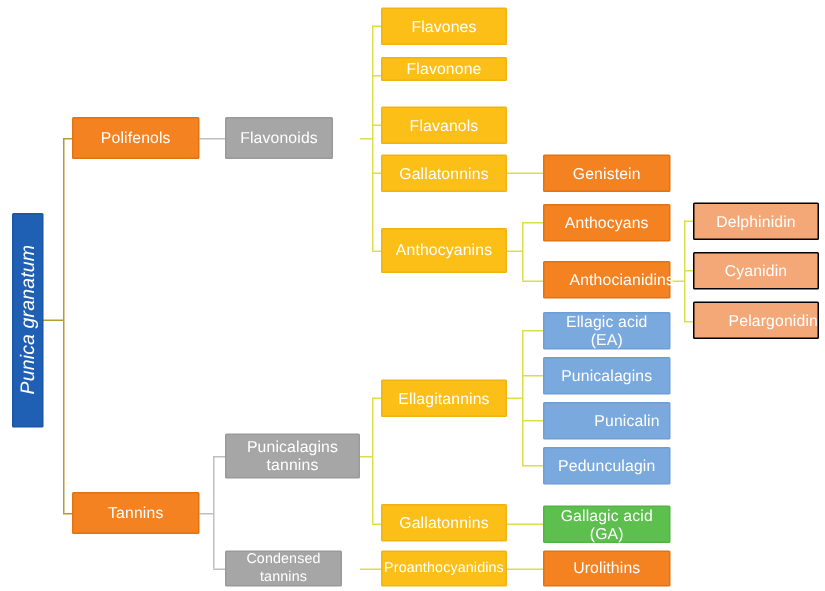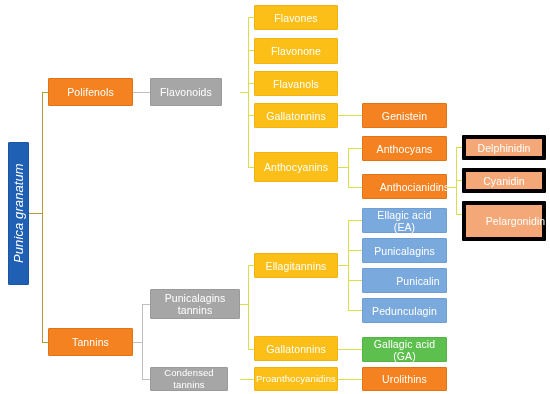--- a/index.html
+++ b/index.html
@@ -30,21 +30,21 @@
     letter-spacing: 0.1px;
     border-radius: 1px;
     padding: 2px 3px;
     z-index: 5;
   }
   .n-orange    { background: #f58220; border: 1px solid #e07414; }
   .n-gray      { background: #a6a6a6; border: 1px solid #9a9a9a; }
   .n-yellow    { background: #fcbf17; border: 1px solid #f0b412; }
   .n-blue      { background: #7aa9de; border: 1px solid #6f9ed4; }
   .n-green     { background: #5dbf4e; border: 1px solid #53b345; }
-  .n-peach     { background: #f5a877; border: 4px solid #000000; }
+  .n-peach     { background: #f5a877; border: 1px solid #000000; }
   .n-darkblue  {
     background: #1f5fb4;
     border: 1px solid #1b56a4;
     font-style: italic;
     font-size: 13px;
     writing-mode: vertical-rl;
     transform: rotate(180deg);
   }
 
   .conn {
@@ -117,36 +117,36 @@
   <div class="node n-darkblue" style="left:8px; top:142px; width:21px; height:143px;">Punica granatum</div>
 
   <div class="node n-orange" style="left:48px; top:78px; width:85px; height:28px;">Polifenols</div>
   <div class="node n-orange" style="left:48px; top:328px; width:85px; height:28px;">Tannins</div>
 
   <div class="node n-gray" style="left:150px; top:78px; width:72px; height:28px;">Flavonoids</div>
   <div class="node n-gray" style="left:150px; top:289px; width:90px; height:30px;">Punicalagins tannins</div>
   <div class="node n-gray" style="left:150px; top:367px; width:78px; height:24px; font-size:9.5px;">Condensed tannins</div>
 
   <div class="node n-yellow" style="left:254px; top:5px; width:84px; height:25px;">Flavones</div>
-  <div class="node n-yellow" style="left:254px; top:38px; width:84px; height:26px;">Flavonone</div>
+  <div class="node n-yellow" style="left:254px; top:38px; width:84px; height:16px;">Flavonone</div>
   <div class="node n-yellow" style="left:254px; top:71px; width:84px; height:25px;">Flavanols</div>
   <div class="node n-yellow" style="left:254px; top:103px; width:84px; height:25px;">Gallatonnins</div>
   <div class="node n-yellow" style="left:254px; top:152px; width:84px; height:30px;">Anthocyanins</div>
 
   <div class="node n-yellow" style="left:254px; top:253px; width:84px; height:25px;">Ellagitannins</div>
   <div class="node n-yellow" style="left:254px; top:336px; width:84px; height:25px;">Gallatonnins</div>
   <div class="node n-yellow" style="left:254px; top:367px; width:84px; height:24px; font-size:9.5px;">Proanthocyanidins</div>
 
   <div class="node n-orange" style="left:362px; top:103px; width:85px; height:25px;">Genistein</div>
   <div class="node n-orange" style="left:362px; top:136px; width:85px; height:25px;">Anthocyans</div>
   <div class="node n-orange" style="left:362px; top:174px; width:85px; height:25px;padding-left:23px;">Anthocianidins</div>
   <div class="node n-blue" style="left:362px; top:208px; width:85px; height:25px;">Ellagic acid (EA)</div>
   <div class="node n-blue" style="left:362px; top:238px; width:85px; height:25px;">Punicalagins</div>
   <div class="node n-blue" style="left:362px; top:268px; width:85px; height:25px;padding-left:30px;">Punicalin</div>
   <div class="node n-blue" style="left:362px; top:298px; width:85px; height:25px;">Pedunculagin</div>
   <div class="node n-green" style="left:362px; top:337px; width:85px; height:25px;">Gallagic acid (GA)</div>
   <div class="node n-orange" style="left:362px; top:367px; width:85px; height:24px;">Urolithins</div>
 
   <div class="node n-peach" style="left:462px; top:135px; width:84px; height:25px;">Delphinidin</div>
   <div class="node n-peach" style="left:462px; top:168px; width:84px; height:25px;">Cyanidin</div>
-  <div class="node n-peach" style="left:462px; top:201px; width:84px; height:40px;padding-left:26px;">Pelargonidin</div>
+  <div class="node n-peach" style="left:462px; top:201px; width:84px; height:25px;padding-left:26px;">Pelargonidin</div>
 
 </div>
 
 </body></html>

